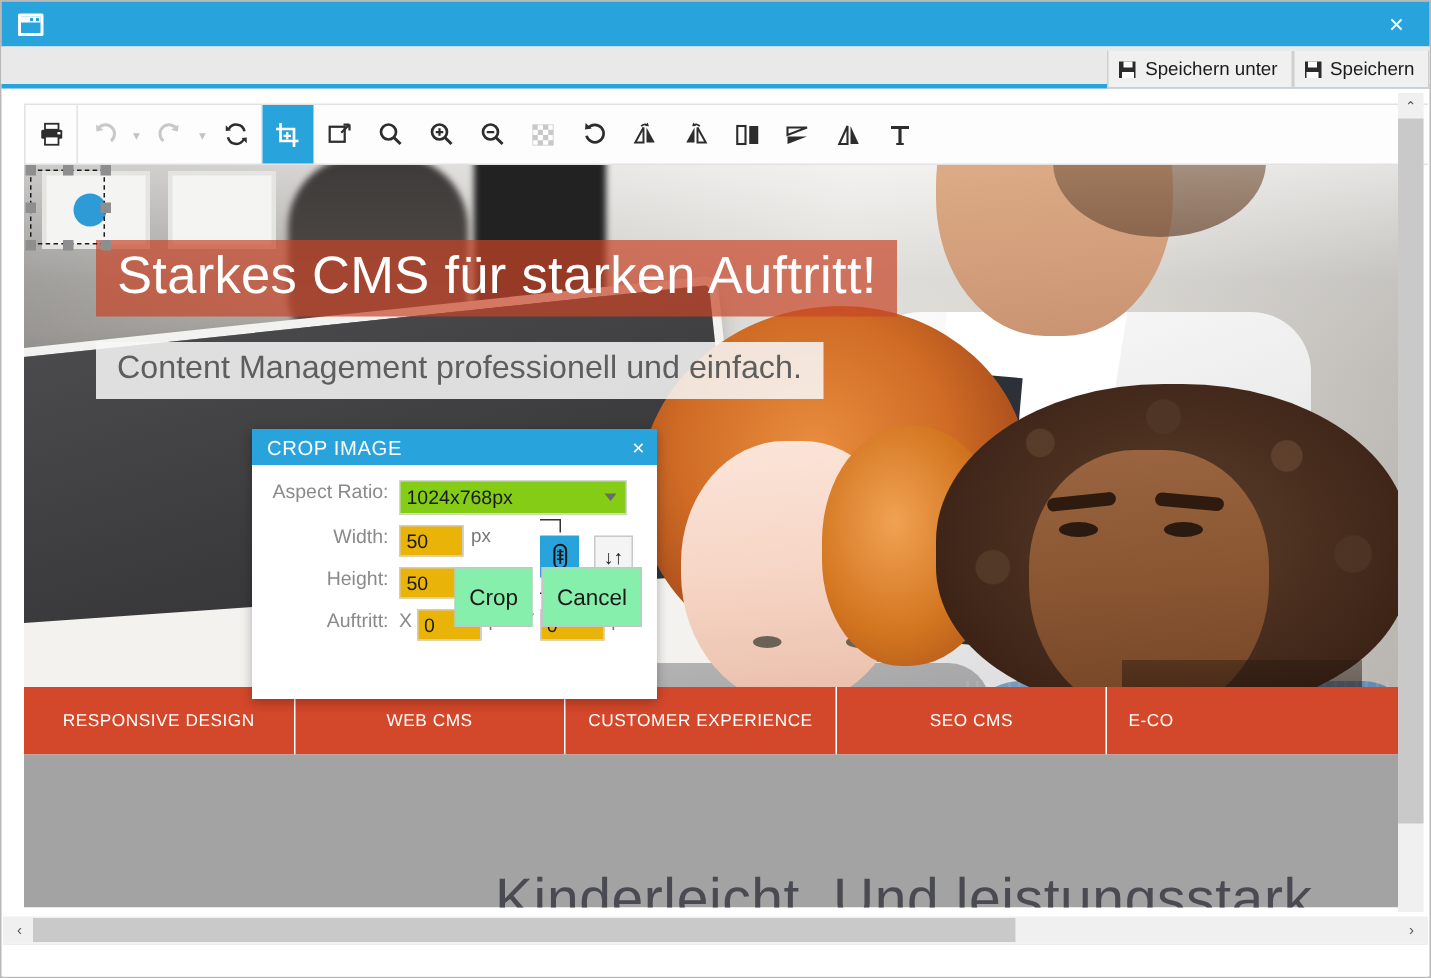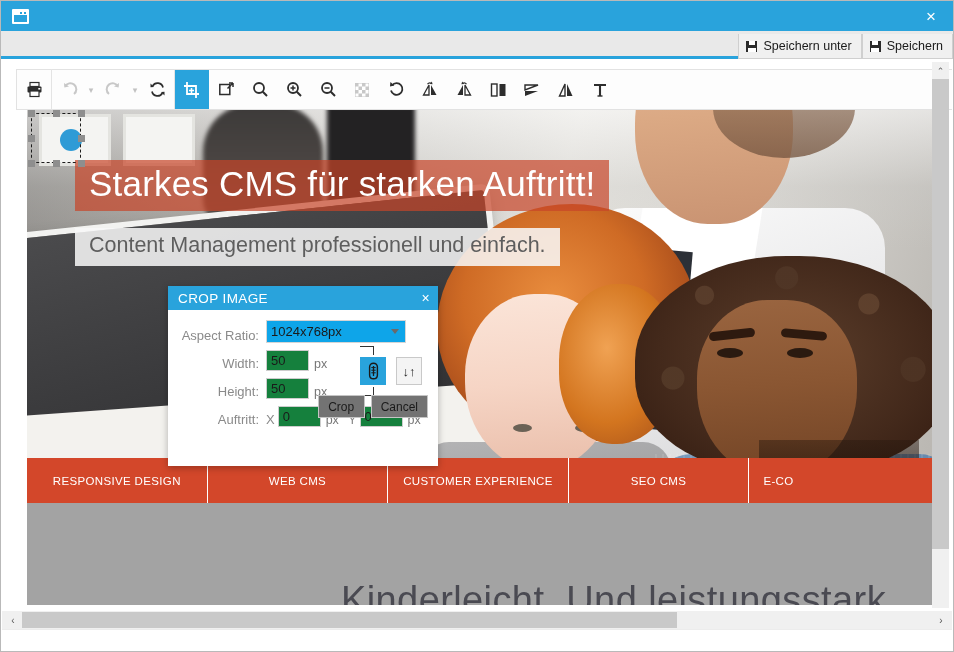--- a/index.html
+++ b/index.html
@@ -103,21 +103,21 @@
   .tb-btn svg { display: block; }
   .tb-dot { width: 10px; text-align: center; color: #c2c2c2; font-size: 9px; }
 
   
   .canvas {
     position: absolute; left: 14px; top: 48px;
     width: 916px; height: 495px;
     overflow: hidden;
     background: #ffffff;
   }
-  .shot { position: absolute; left: 11px; top: 0; width: 795px; height: 495px; }
+  .shot { position: absolute; left: 0; top: 0; width: 795px; height: 495px; }
 
   
   .photo {
     position: absolute; left: 0; top: 0; width: 916px; height: 348px;
     overflow: hidden;
     background: #6d6a68;
   }
   
   .bg-office {
     position: absolute; inset: 0;
@@ -315,29 +315,29 @@
     z-index: 40;
     font-size: 13px;
   }
   .dlg-title {
     height: 24px; background: #29a3dc; color: #ffffff;
     display: flex; align-items: center; padding: 0 8px 0 10px;
     font-size: 13.5px; letter-spacing: .4px;
   }
   .dlg-close { margin-left: auto; cursor: pointer; font-size: 14px; line-height: 1; }
   .dlg-body { position: relative; padding: 10px 0 0 0; }
-  .row { display: flex; align-items: flex-end; margin-bottom: 7px; }
+  .row { display: flex; align-items: flex-start; margin-bottom: 7px; }
   .lbl { width: 98px; text-align: right; padding-right: 7px; color: #8a8a8a; font-size: 13px; }
   .inp {
-    height: 21px; border: 1px solid #cdcdcd; background: #15803d;
+    height: 21px; border: 1px solid #cdcdcd; background: #eab308;
     font-family: "Liberation Sans", sans-serif; font-size: 13px;
     color: #1a1a1a; padding: 0 4px; outline: none;
   }
-  .inp.sel { width: 140px; height: 23px; 
-             background: #0ea5e9; border-color: #d5d5d5;
+  .inp.sel { width: 152px; height: 23px; 
+             background: #84cc16; border-color: #d5d5d5;
              appearance: none; -webkit-appearance: none; }
   .sel-wrap { position: relative; }
   .sel-caret {
     position: absolute; right: 7px; top: 9px;
     width: 0; height: 0; border-left: 4.5px solid transparent;
     border-right: 4.5px solid transparent; border-top: 5px solid #6a6a6a;
     pointer-events: none;
   }
   .inp.num { width: 43px; }
   .unit { color: #777777; font-size: 12.5px; padding-left: 5px; }
@@ -359,23 +359,23 @@
     position: absolute; left: 42px; top: 11px; width: 26px; height: 28px;
     background: #f4f4f4; border: 1px solid #c9c9c9;
     display: flex; align-items: center; justify-content: center;
     cursor: pointer; font-size: 13px; color: #1b1b1b;
   }
   .dlg-btns {
     position: absolute; right: 10px; bottom: 9px;
     display: flex; gap: 6px;
   }
   .dlg-btn {
-    min-width: 47px; height: 23px; padding: 0 9px;
-    background: #737373; border: 1px solid #c5c5c5;
-    font-size: 12px; color: #1a1a1a; cursor: pointer;
+    min-width: 47px; height: 40px; padding: 0 9px;
+    background: #86efac; border: 1px solid #c5c5c5;
+    font-size: 15px; color: #1a1a1a; cursor: pointer;
     font-family: "Liberation Sans", sans-serif;
   }
 
   
   .vscroll {
     position: absolute; right: 3px; top: 0; width: 17px; height: 546px;
     background: #f0f0f0; z-index: 30;
   }
   .vs-up, .vs-down {
     width: 17px; height: 17px; display: flex; align-items: center;

